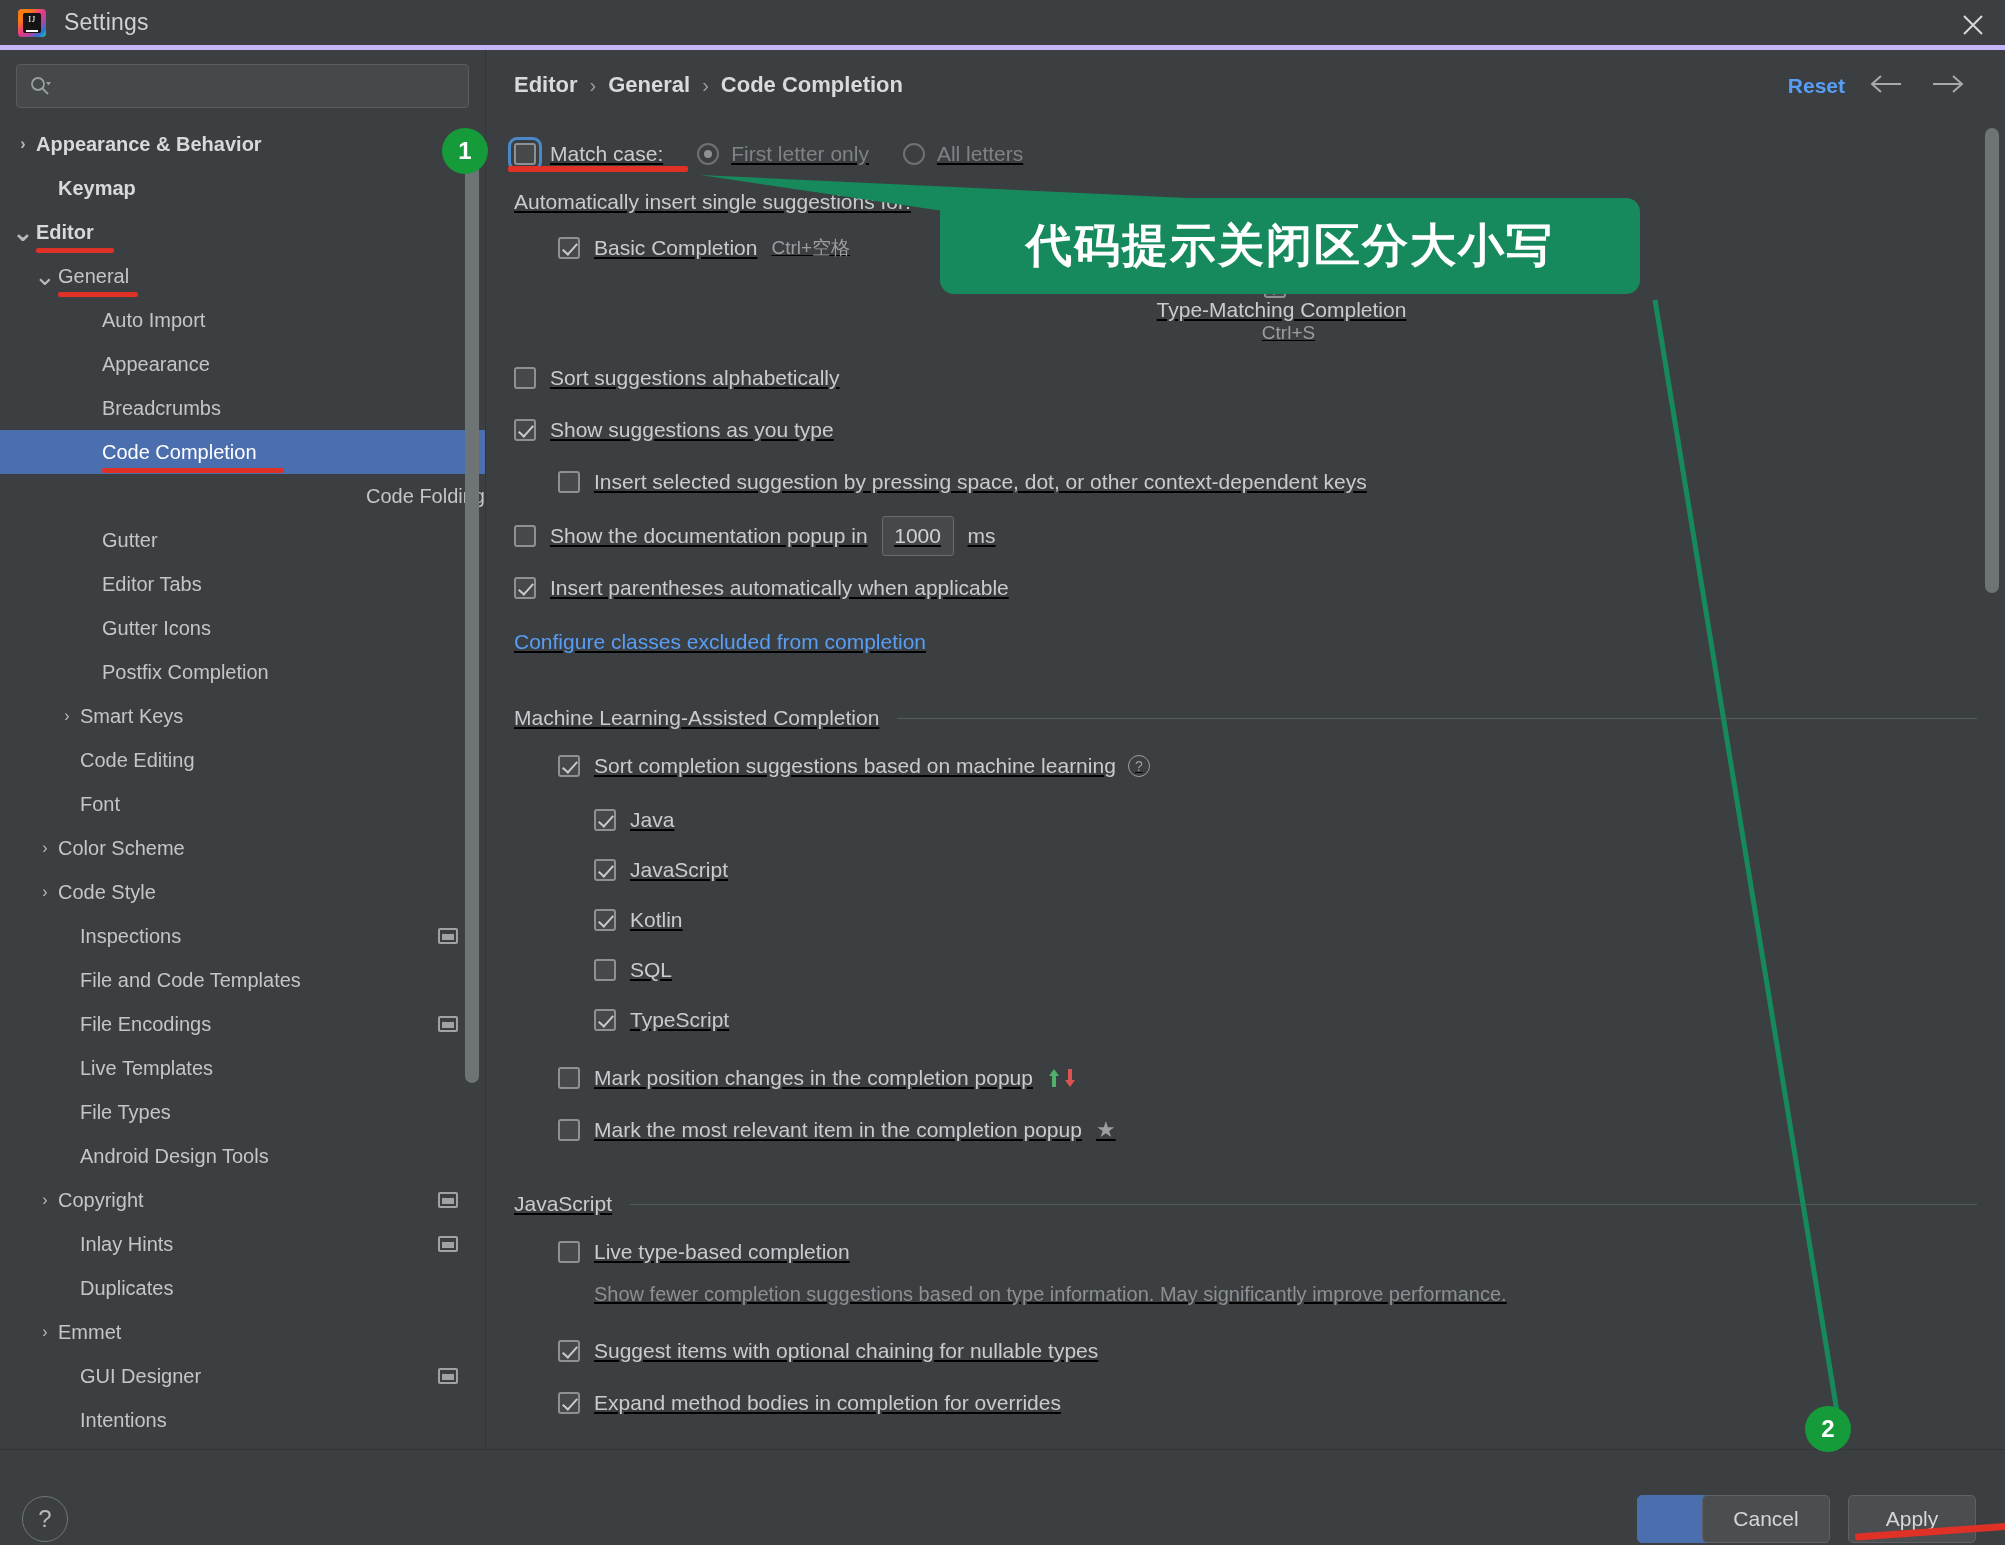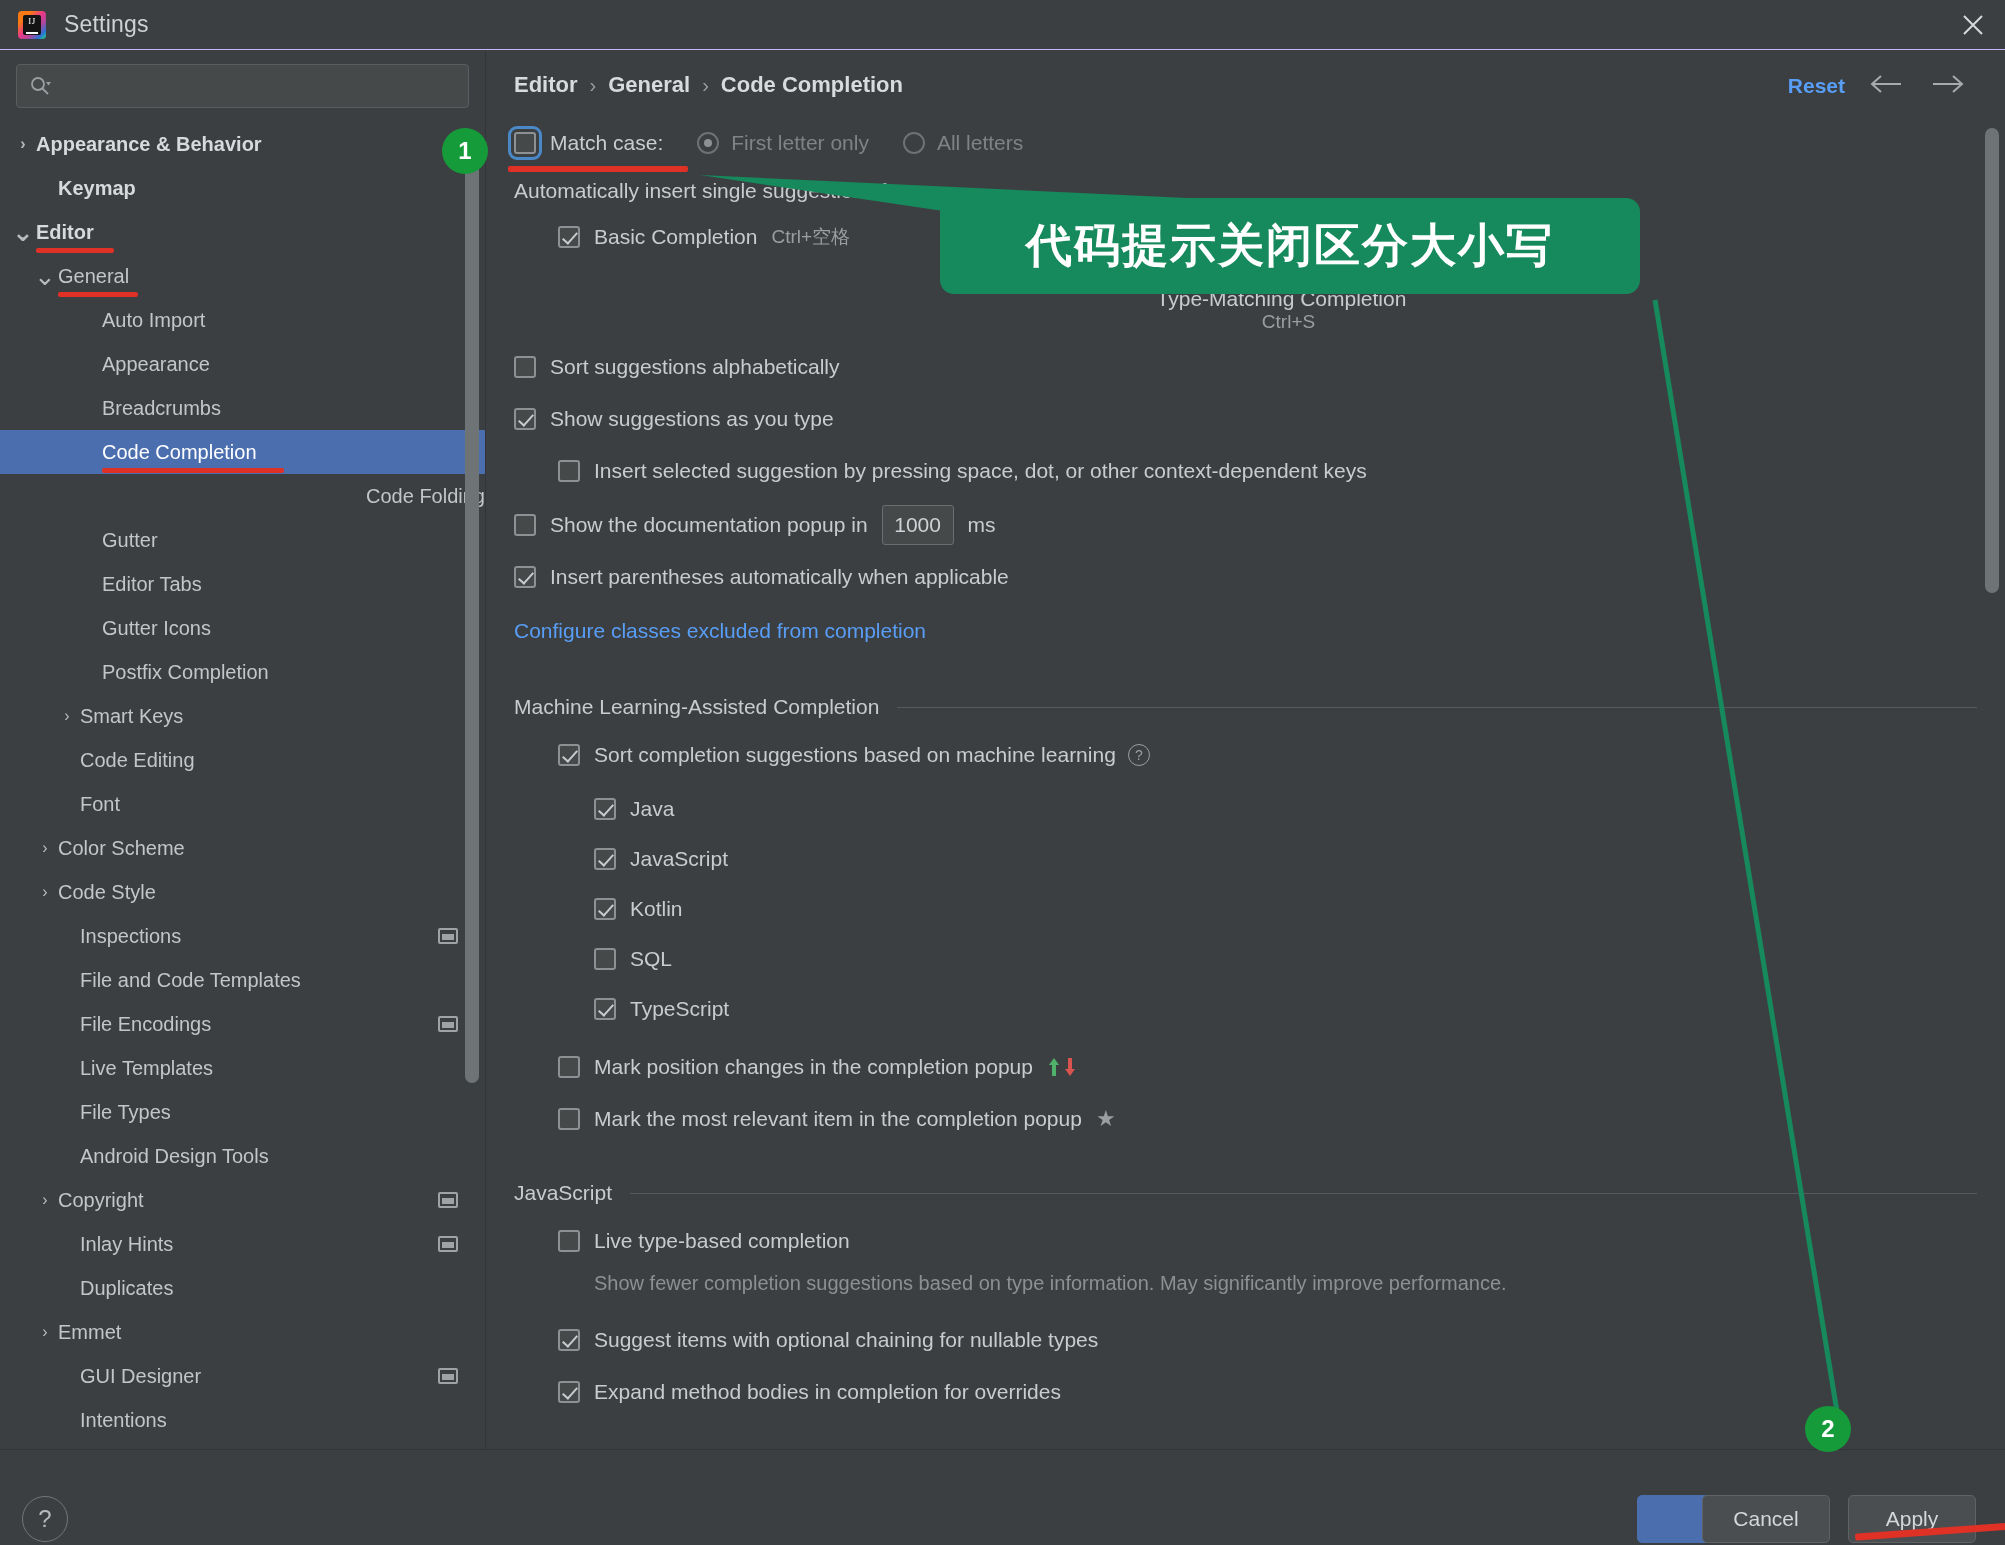--- a/index.html
+++ b/index.html
@@ -13,21 +13,21 @@
     position: relative;
     width: 2005px; height: 1545px;
     background: #3c3f41;
     overflow: hidden;
   }
 
   
   .titlebar {
     position: absolute; top: 0; left: 0; width: 2005px; height: 50px;
     background: #3c3f41;
-    border-bottom: 1px solid #c4b5fd;
+    border-bottom: 5px solid #c4b5fd;
     display: flex; align-items: center;
   }
   .ij-logo {
     width: 28px; height: 28px; margin-left: 18px; border-radius: 4px;
     position: relative; overflow: hidden;
     background: linear-gradient(135deg,#f97a12 0%, #f97a12 24%, #e8388a 48%, #b2459a 66%, #2d71d6 84%, #21d789 100%);
     flex: none;
   }
   .ij-logo .ij-inner {
     position: absolute; left: 5px; top: 4px; width: 18px; height: 20px;
@@ -121,22 +121,23 @@
   .reset-link {
     position: absolute; right: 160px; top: 24px;
     color: #589df6; font-size: 21px; font-weight: bold; cursor: pointer;
   }
   .nav-arrows {
     position: absolute; right: 40px; top: 22px; display: flex; gap: 28px;
     color: #a7abad;
   }
 
   .content {
-    position: absolute; left: 0; top: 61px; width: 1519px; height: 1327px;
+    position: absolute; left: 0; top: 72px; width: 1519px; height: 1327px;
     overflow: hidden;
+    text-decoration: underline;
   }
   .row {
     display: flex; align-items: center; color: #c9cccf; font-size: 21px;
     min-height: 40px;
   }
   .cb {
     width: 22px; height: 22px; border: 2px solid #8d9194; border-radius: 3px;
     background: #45494a; flex: none; position: relative; margin-right: 14px;
   }
   .cb.checked::after {

